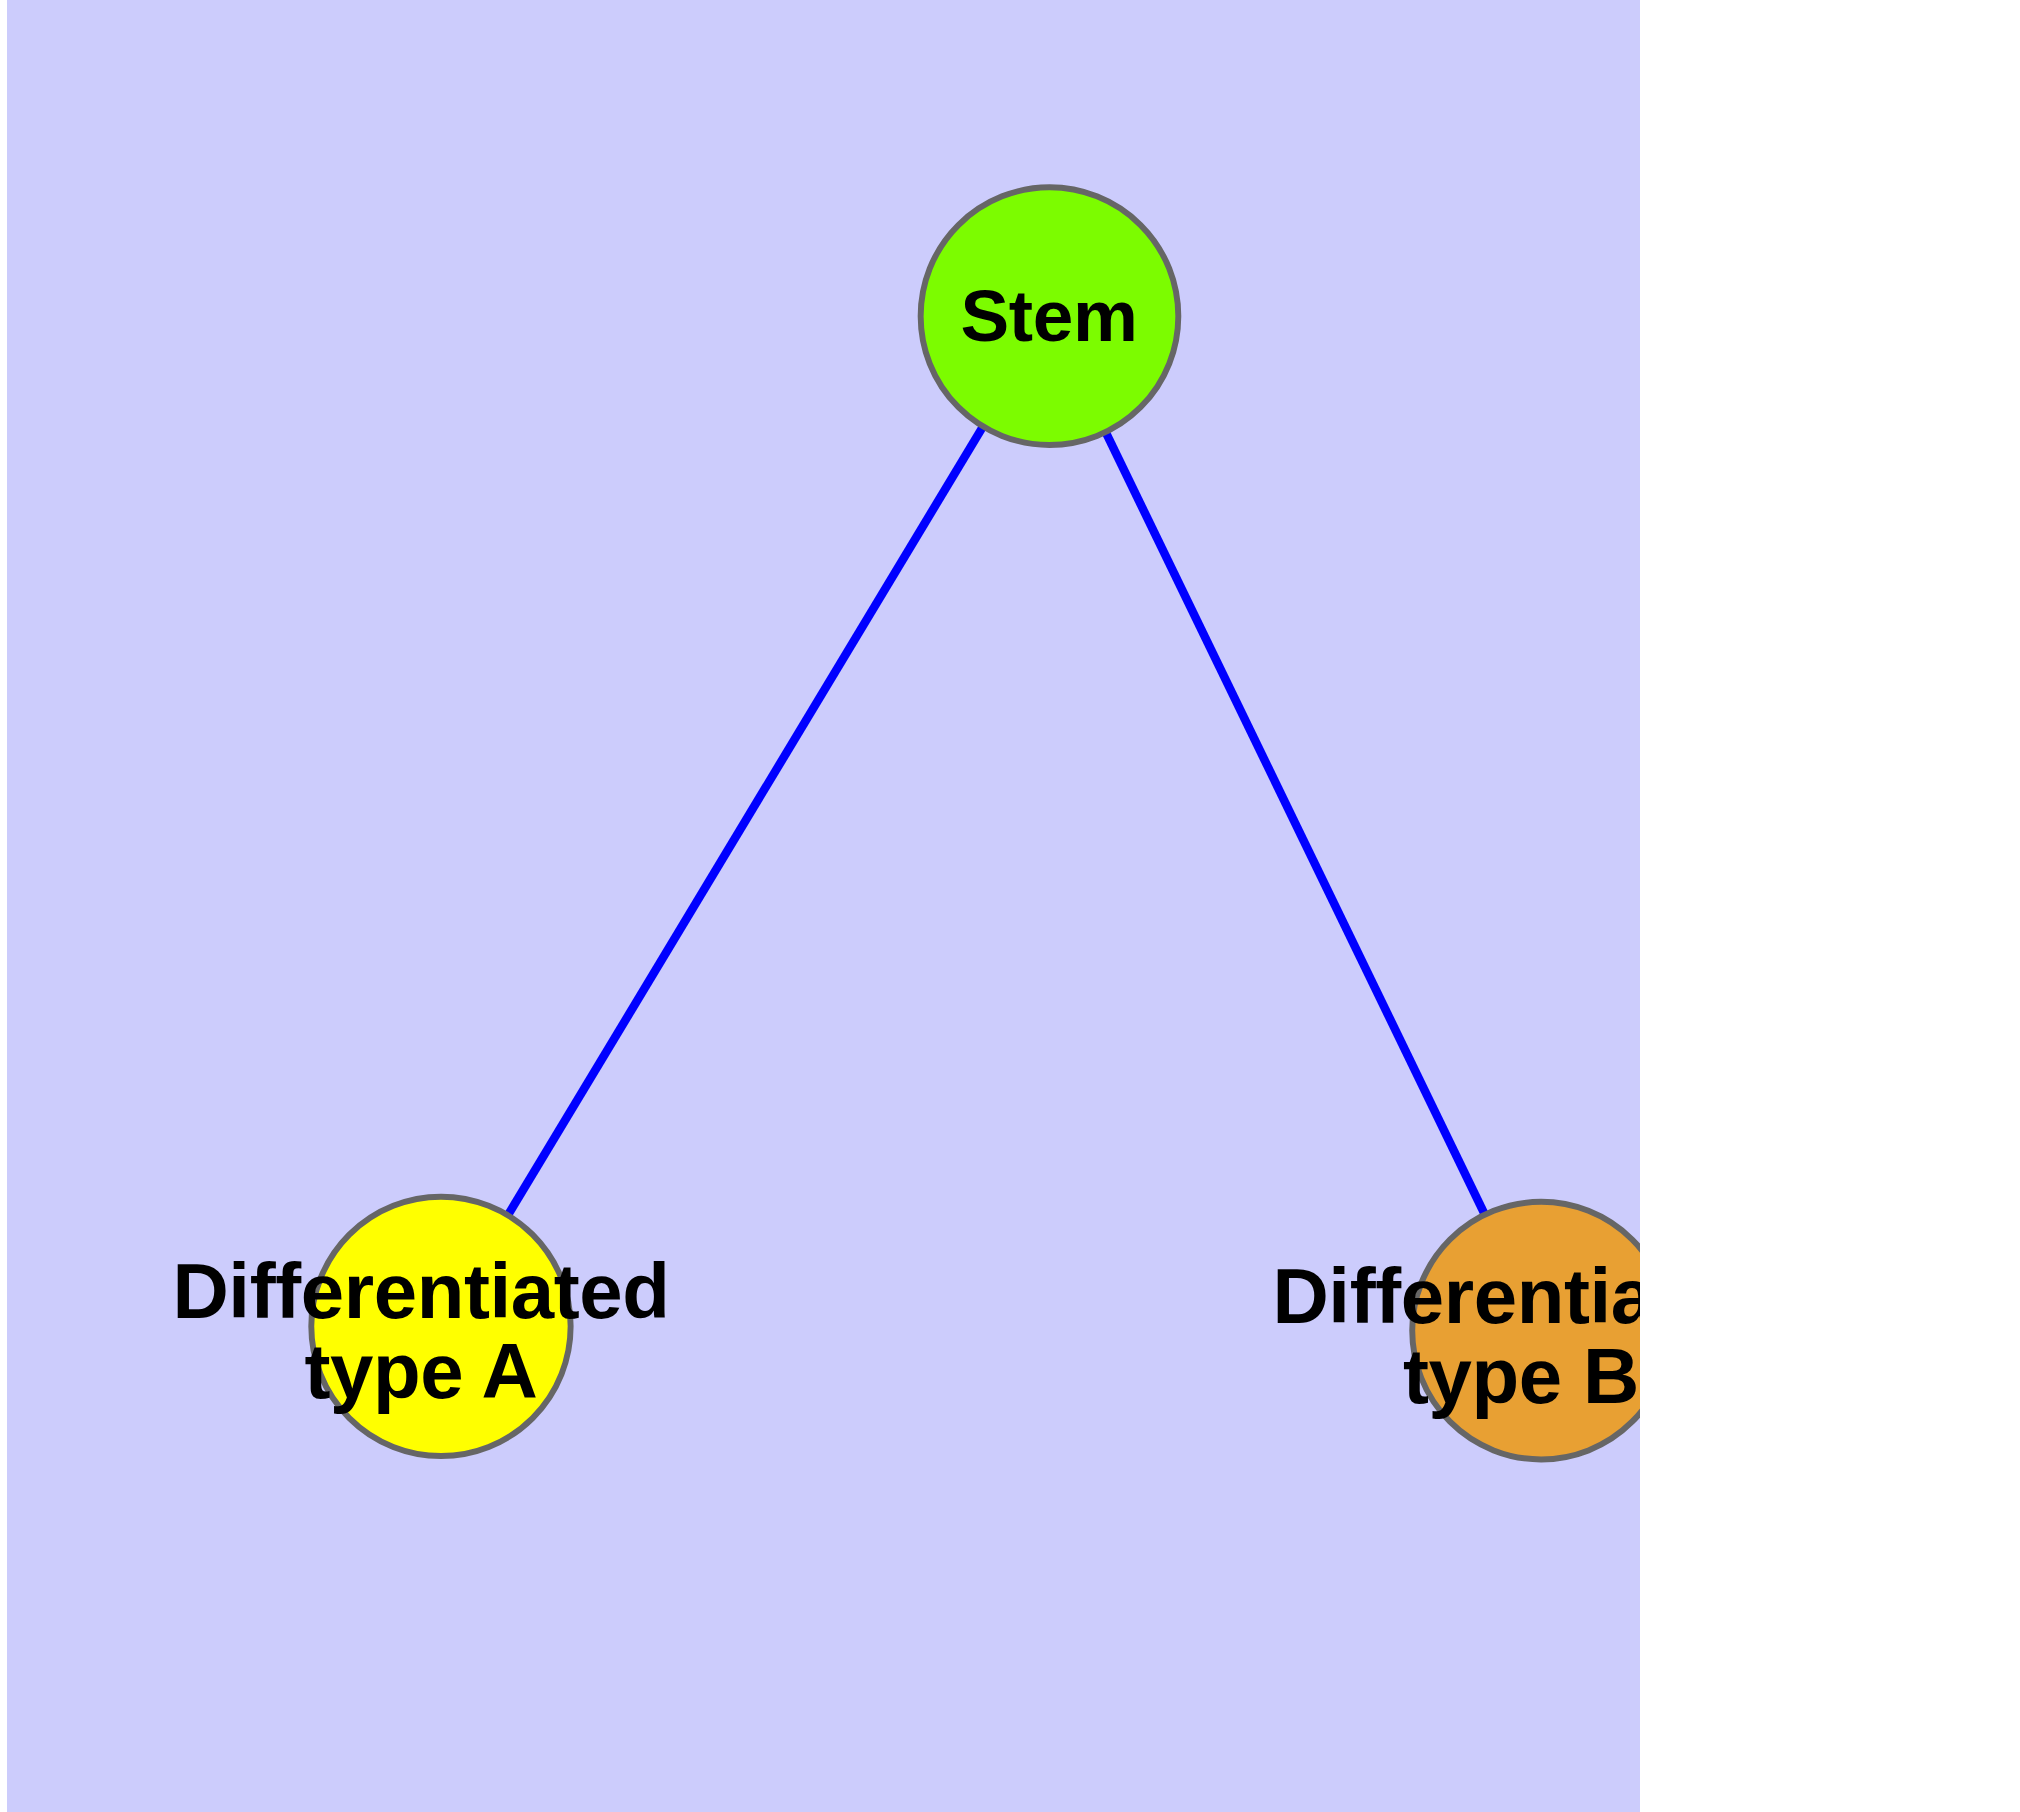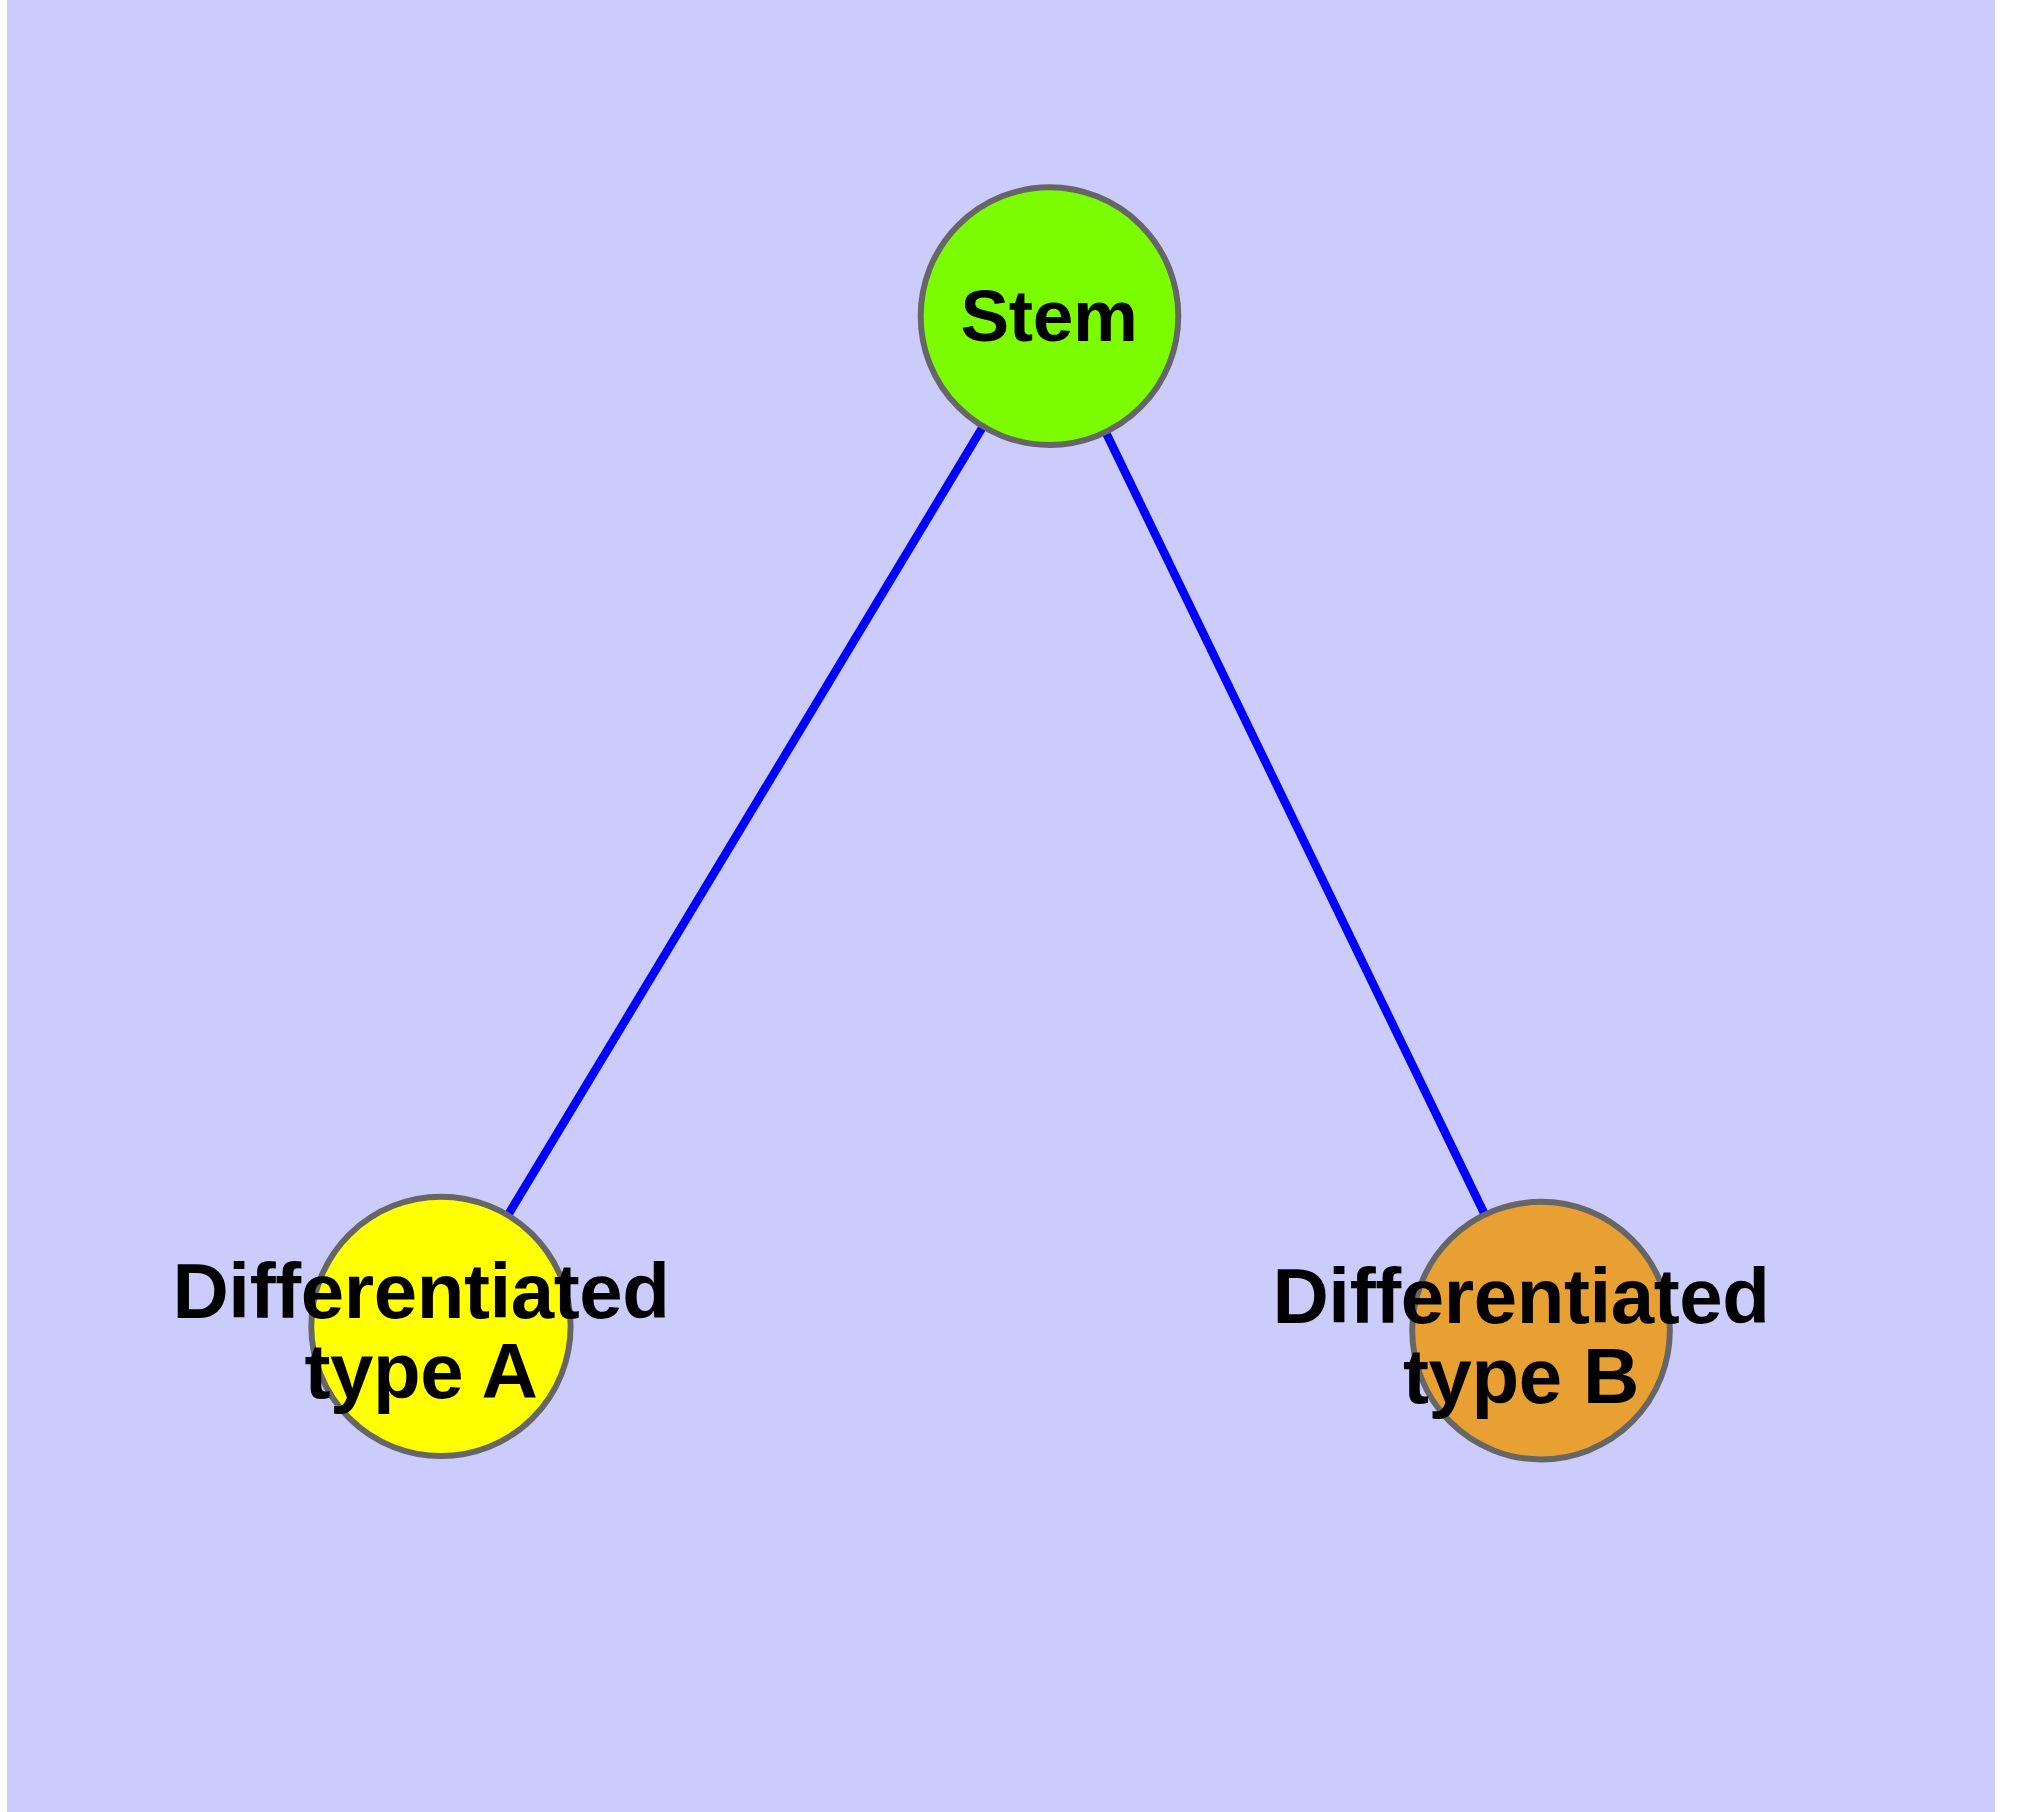--- a/index.html
+++ b/index.html
@@ -56,21 +56,21 @@
     font-size: 73px;
   }
   .label-child {
     font-size: 78px;
     text-align: center;
   }
 </style>
 </head>
 <body>
 
-<div id="canvas" style="width: 1995px; height: 1812px; background: rgb(255, 255, 255);">
+<div id="canvas" style="width: 1640px; height: 1812px; background: rgb(255, 255, 255);">
 
   <div id="plot-background" style="left: 6.8px; width: 2014px; height: 1812px; background: rgb(204, 204, 252);"></div>
 
   <svg id="graph-svg" viewBox="0 0 2384 2138" xmlns="http://www.w3.org/2000/svg">
 
     <g>
       <line class="edge-line" x1="1238" y1="373" x2="520" y2="1565" style="stroke: rgb(0, 0, 255); stroke-width: 10;"></line>
       <line class="edge-line" x1="1238" y1="373" x2="1818" y2="1570" style="stroke: rgb(0, 0, 255); stroke-width: 10;"></line>
     </g>
 

